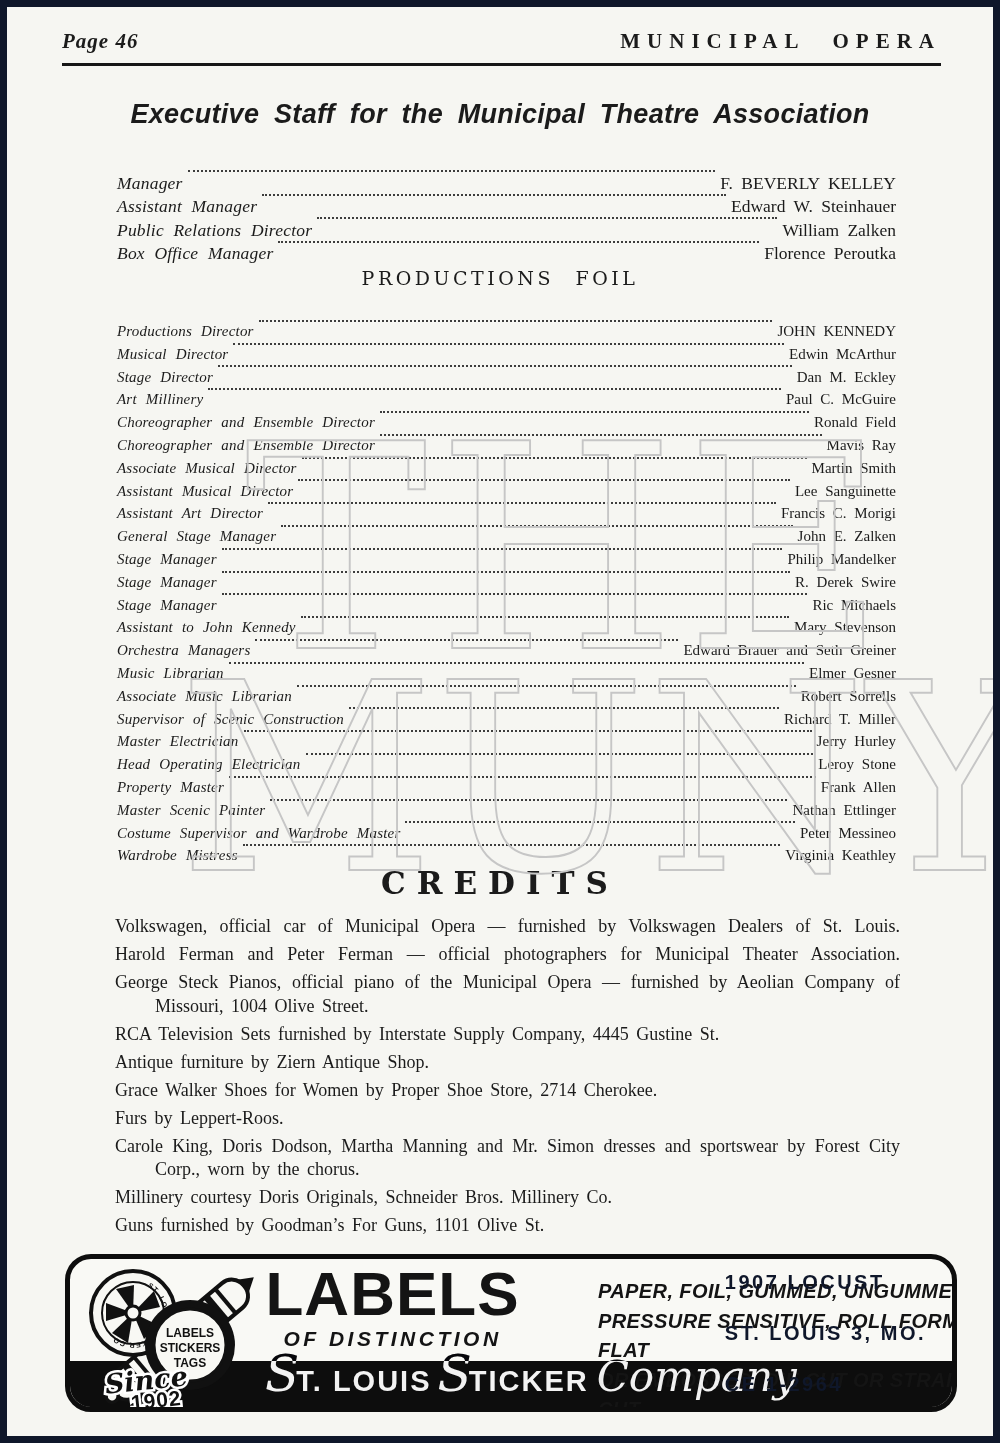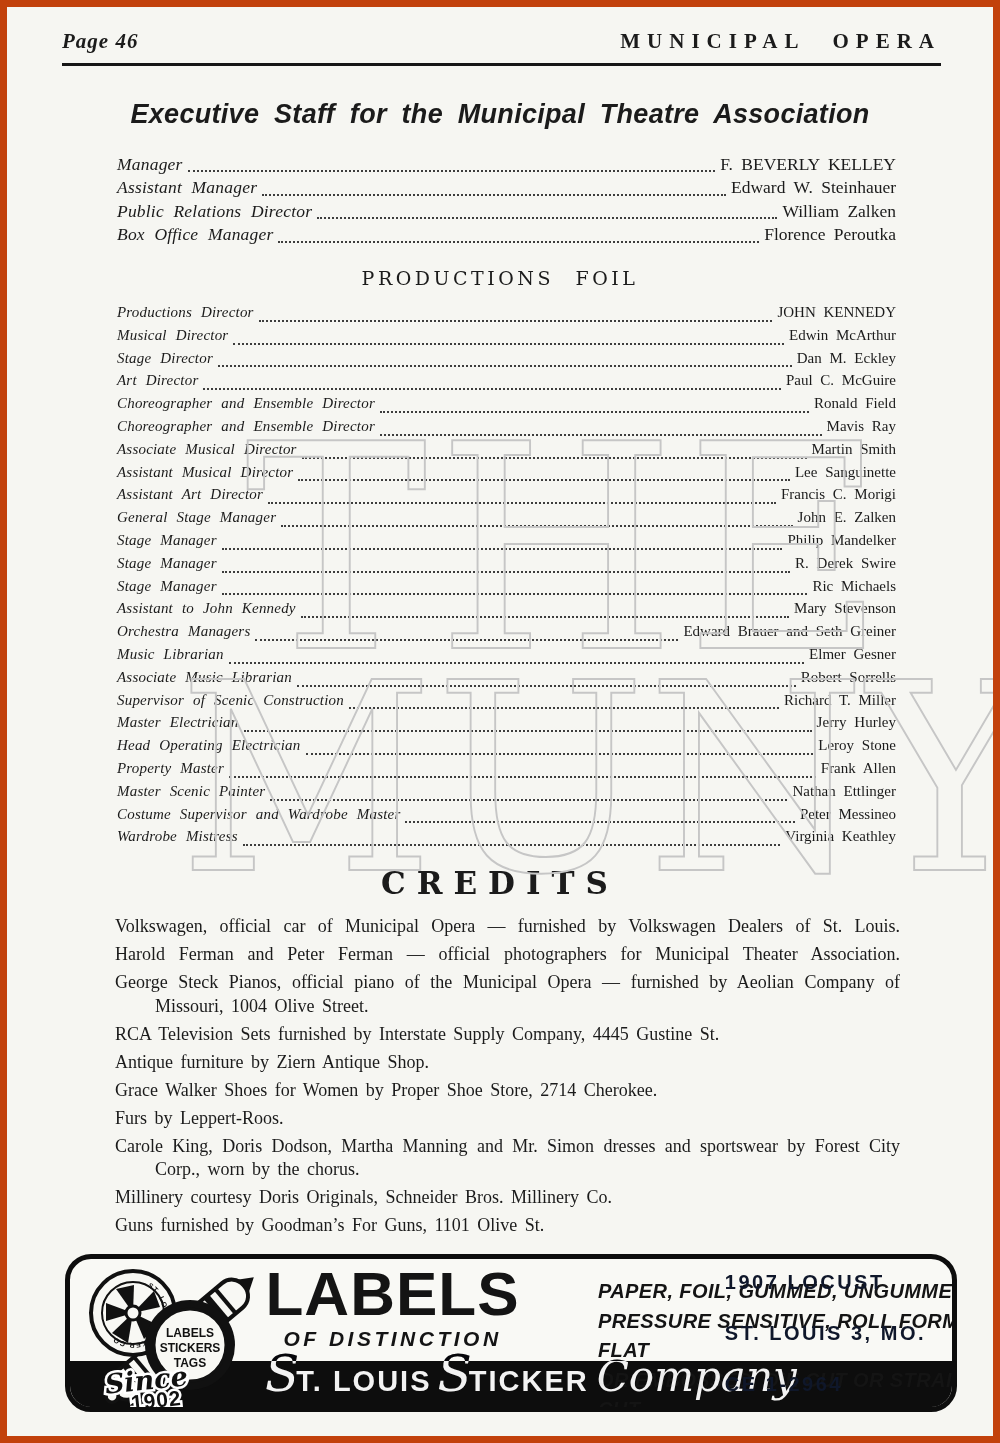--- a/index.html
+++ b/index.html
@@ -1,37 +1,37 @@
 <!DOCTYPE html>
 <html><head>
 <meta charset="utf-8">
 <style>
   html,body{margin:0;padding:0;background:#444;}
   .page{
     position:relative;width:1000px;height:1443px;box-sizing:border-box;
-    background:#f6f6f2;border:7px solid #c2410c;overflow:hidden;
+    background:#f6f6f2;border:7px solid #0f172a;overflow:hidden;
     font-family:"Liberation Serif",serif;color:#1b1b1b;
   }
   
   .masthead-row{position:absolute;left:55px;right:52px;top:22px;display:flex;justify-content:space-between;align-items:baseline;z-index:2;}
   .page-num{font:italic 700 21px "Liberation Serif",serif;letter-spacing:1px;}
   .masthead{font:700 21px "Liberation Serif",serif;letter-spacing:7px;word-spacing:16px;}
   .head-rule{position:absolute;left:55px;right:52px;top:56px;height:3px;background:#161616;z-index:2;}
   .exec-title{position:absolute;left:0;right:0;top:92px;text-align:center;
     font:italic 700 27px "Liberation Sans",sans-serif;word-spacing:7px;letter-spacing:.3px;z-index:2;}
   
   .exec-rows{position:absolute;left:110px;right:97px;top:147px;z-index:2;}
   .prod-heading{position:absolute;left:0;right:0;top:260px;text-align:center;
     font:400 19px "DejaVu Serif",serif;letter-spacing:3.5px;word-spacing:12px;z-index:2;}
   .prod-rows{position:absolute;left:110px;right:97px;top:297px;z-index:2;}
   .srow{display:flex;align-items:baseline;height:23.4px;font-size:17.5px;}
   .prod-rows .srow{height:22.8px;font-size:15px;}
   .role{font-style:italic;white-space:nowrap;word-spacing:5px;letter-spacing:.2px;}
   .lead{flex:1;border-bottom:2px dotted #3d3d3d;margin:0 5px;align-self:flex-end;margin-bottom:5px;min-width:24px;}
-  .nm{white-space:nowrap;word-spacing:4px;}
+  .nm{white-space:nowrap;word-spacing:4px;margin-top:19px;}
   
   .credits-heading{position:absolute;left:0;right:0;top:858px;text-align:center;
     font:700 31px "DejaVu Serif",serif;letter-spacing:11px;z-index:2;}
   .credits-list{position:absolute;left:108px;right:93px;top:908px;font-size:18px;line-height:23.5px;z-index:2;}
   .citem{margin-bottom:4.5px;padding-left:40px;text-indent:-40px;word-spacing:3px;}
   .citem.just{text-align:justify;}
   .citem.fill{text-align:justify;text-align-last:justify;}
   
   .wm{position:absolute;font-family:"DejaVu Serif",serif;line-height:1;color:transparent;
       -webkit-text-stroke:2px #c6c6c6;z-index:3;pointer-events:none;}
@@ -105,21 +105,21 @@
         <span class="role">Musical Director</span>
         <span class="lead"></span>
         <span class="nm">Edwin McArthur</span>
       </div>
     <div class="srow">
         <span class="role">Stage Director</span>
         <span class="lead"></span>
         <span class="nm">Dan M. Eckley</span>
       </div>
     <div class="srow">
-        <span class="role">Art Director</span>
+        <span class="role">Art Millinery</span>
         <span class="lead"></span>
         <span class="nm">Paul C. McGuire</span>
       </div>
     <div class="srow">
         <span class="role">Choreographer and Ensemble Director</span>
         <span class="lead"></span>
         <span class="nm">Ronald Field</span>
       </div>
     <div class="srow">
         <span class="role">Choreographer and Ensemble Director</span>

